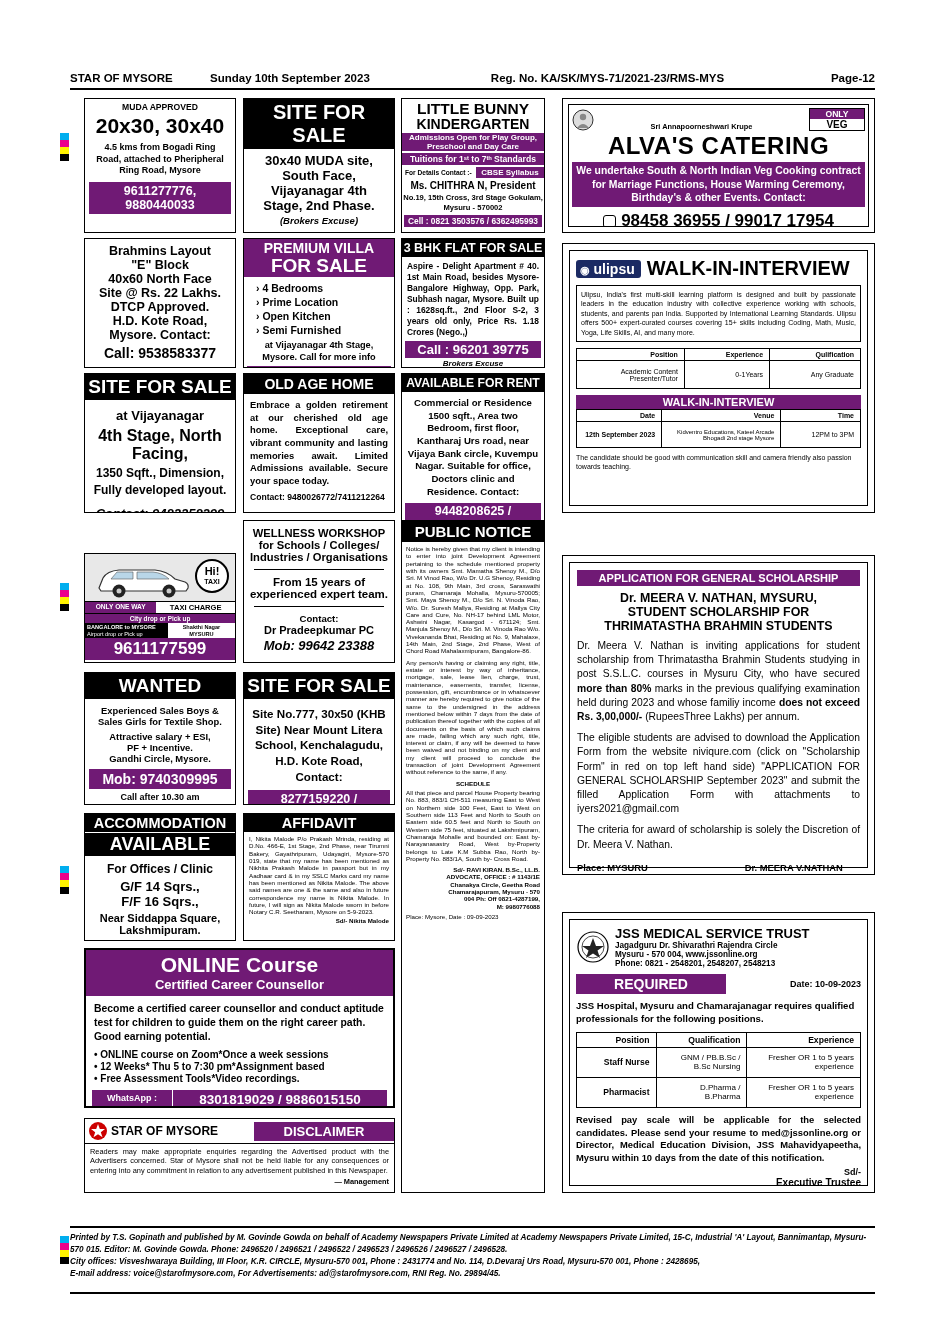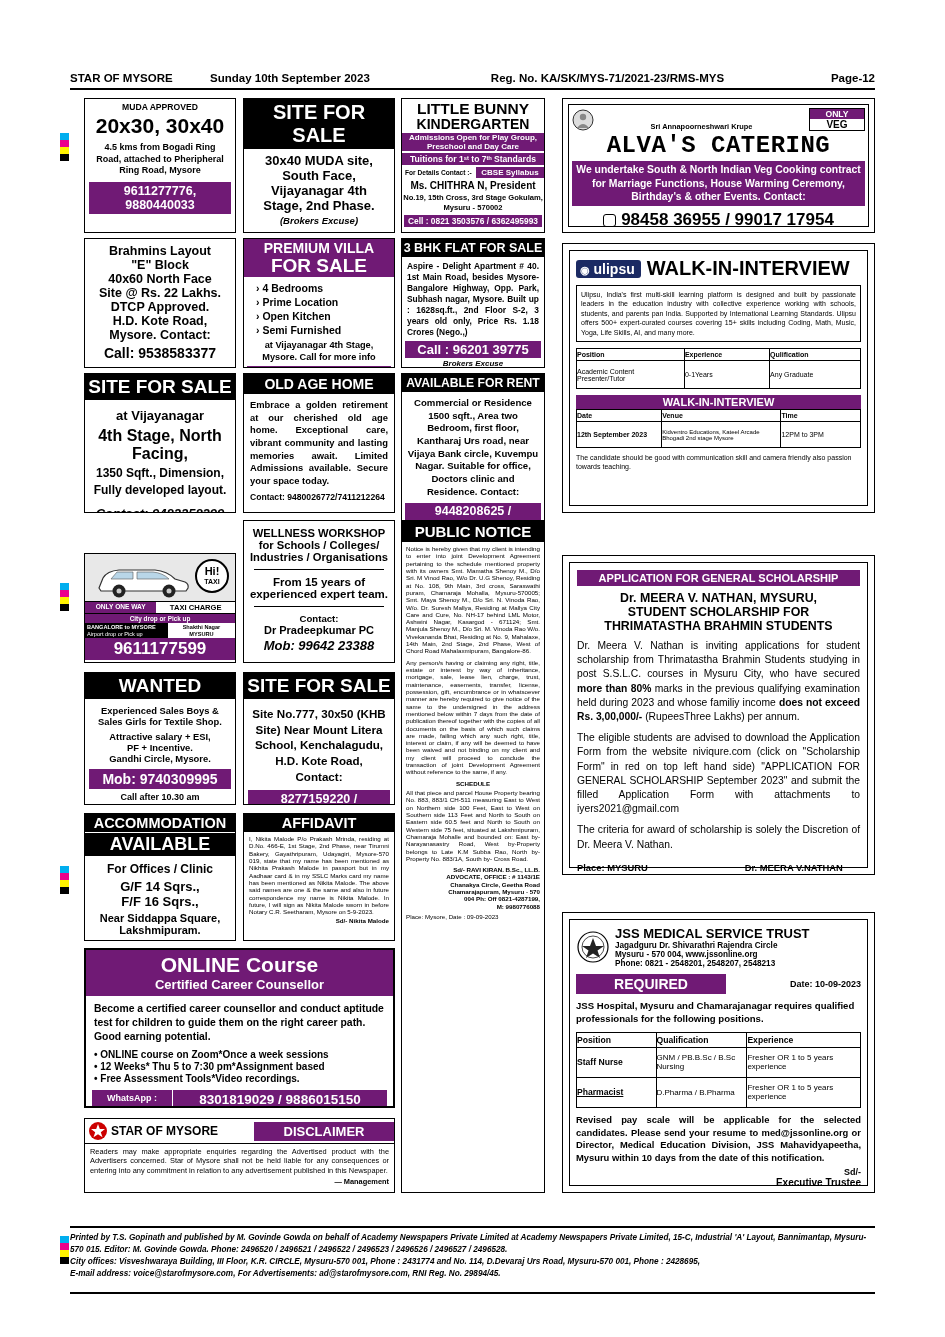--- a/index.html
+++ b/index.html
@@ -36,21 +36,21 @@
 
   
   .cmyk { position:absolute; width:9px; }
   .cmyk i { display:block; height:7px; }
   .c-c { background:#00aeef; } .c-m { background:#ec008c; } .c-y { background:#fff200; } .c-k { background:#000; }
 
   .tiny { font-size:6.2px; line-height:1.18; }
   .xs { font-size:7.4px; line-height:1.25; }
 
   table.grid { border-collapse:collapse; width:100%; }
-  table.grid td, table.grid th { border:1px solid #000; padding:2px 0; font-size:7px; text-align:left; vertical-align:middle; }
+  table.grid td, table.grid th { border:1px solid #000; padding:2px 6px; font-size:7px; text-align:right; vertical-align:middle; }
   table.grid th { font-weight:bold; }
 
   .footer {
     position:absolute; left:70px; top:1232px; width:805px;
     font-size:8.2px; line-height:1.45; font-style:italic; font-weight:bold;
   }
   .footer-rule { position:absolute; left:70px; top:1226px; width:805px; height:2px; background:#000; }
   .footer-rule2 { position:absolute; left:70px; top:1292px; width:805px; height:2px; background:#000; }
 </style>
 </head>
@@ -312,21 +312,21 @@
               <circle cx="11" cy="8" r="3.2" fill="#888"></circle>
               <path d="M5 19 Q11 11 17 19 Z" fill="#888"></path>
             </svg>
         </div>
         <div class="center b" style="flex:1; font-size:7.4px; padding-top:2px;">Sri Annapoorneshwari Krupe</div>
         <div style="width:56px; border:1px solid #000;">
           <div class="blk b center" style="font-size:8.6px;">ONLY</div>
           <div class="b center" style="font-size:10px;">VEG</div>
         </div>
       </div>
-      <div class="center b" style="font-size:24px; margin-top:1px; letter-spacing:.5px;font-family:Liberation Mono, monospace;">ALVA'S CATERING</div>
+      <div class="center b" style="font-size:24px; margin-top:1px; letter-spacing:.5px;">ALVA'S CATERING</div>
       <div class="blk b center" style="font-size:10.4px; line-height:1.32; margin-top:2px; padding:2px 4px;">We undertake South &amp; North Indian Veg Cooking contract for Marriage Functions, House Warming Ceremony, Birthday's &amp; other Events. Contact:</div>
       <div style="display:flex; justify-content:center; align-items:center; margin-top:4px;">
         <span style="display:inline-block; width:13px; height:13px; border:1.4px solid #000; border-radius:3px; margin-right:5px;"></span>
         <span class="b" style="font-size:17px;">98458 36955 / 99017 17954</span>
       </div>
     </div>
   </div>
 
   <div class="ad" style="left:562px; top:243px; width:313px; height:270px; padding:6px;">
     <div style="border:1px solid #000; height:100%; padding:6px;">
@@ -422,21 +422,21 @@
           <th style="width:28%; font-size:8.6px;">Position</th>
           <th style="width:32%; font-size:8.6px;">Qualification</th>
           <th style="width:40%; font-size:8.6px;">Experience</th>
         </tr>
         <tr>
           <td class="b" style="height:30px; font-size:8.6px;">Staff Nurse</td>
           <td style="font-size:8px;">GNM / PB.B.Sc / B.Sc Nursing</td>
           <td style="font-size:8px;">Fresher OR 1 to 5 years experience</td>
         </tr>
         <tr>
-          <td class="b" style="height:30px; font-size:8.6px;text-decoration:underline;">Pharmacist</td>
+          <td class="b" style="height:30px; font-size:8.6px;">Pharmacist</td>
           <td style="font-size:8px;">D.Pharma / B.Pharma</td>
           <td style="font-size:8px;">Fresher OR 1 to 5 years experience</td>
         </tr>
       </tbody>
         </table>
       <div class="b" style="font-size:9.4px; line-height:1.35; margin-top:6px; text-align:justify;">Revised pay scale will be applicable for the selected candidates. Please send your resume to med@jssonline.org or Director, Medical Education Division, JSS Mahavidyapeetha, Mysuru within 10 days from the date of this notification.</div>
       <div class="b" style="font-size:9px; text-align:right; margin-top:2px;">Sd/-</div>
       <div class="b" style="font-size:10px; text-align:right;">Executive Trustee</div>
     </div>
   </div>

